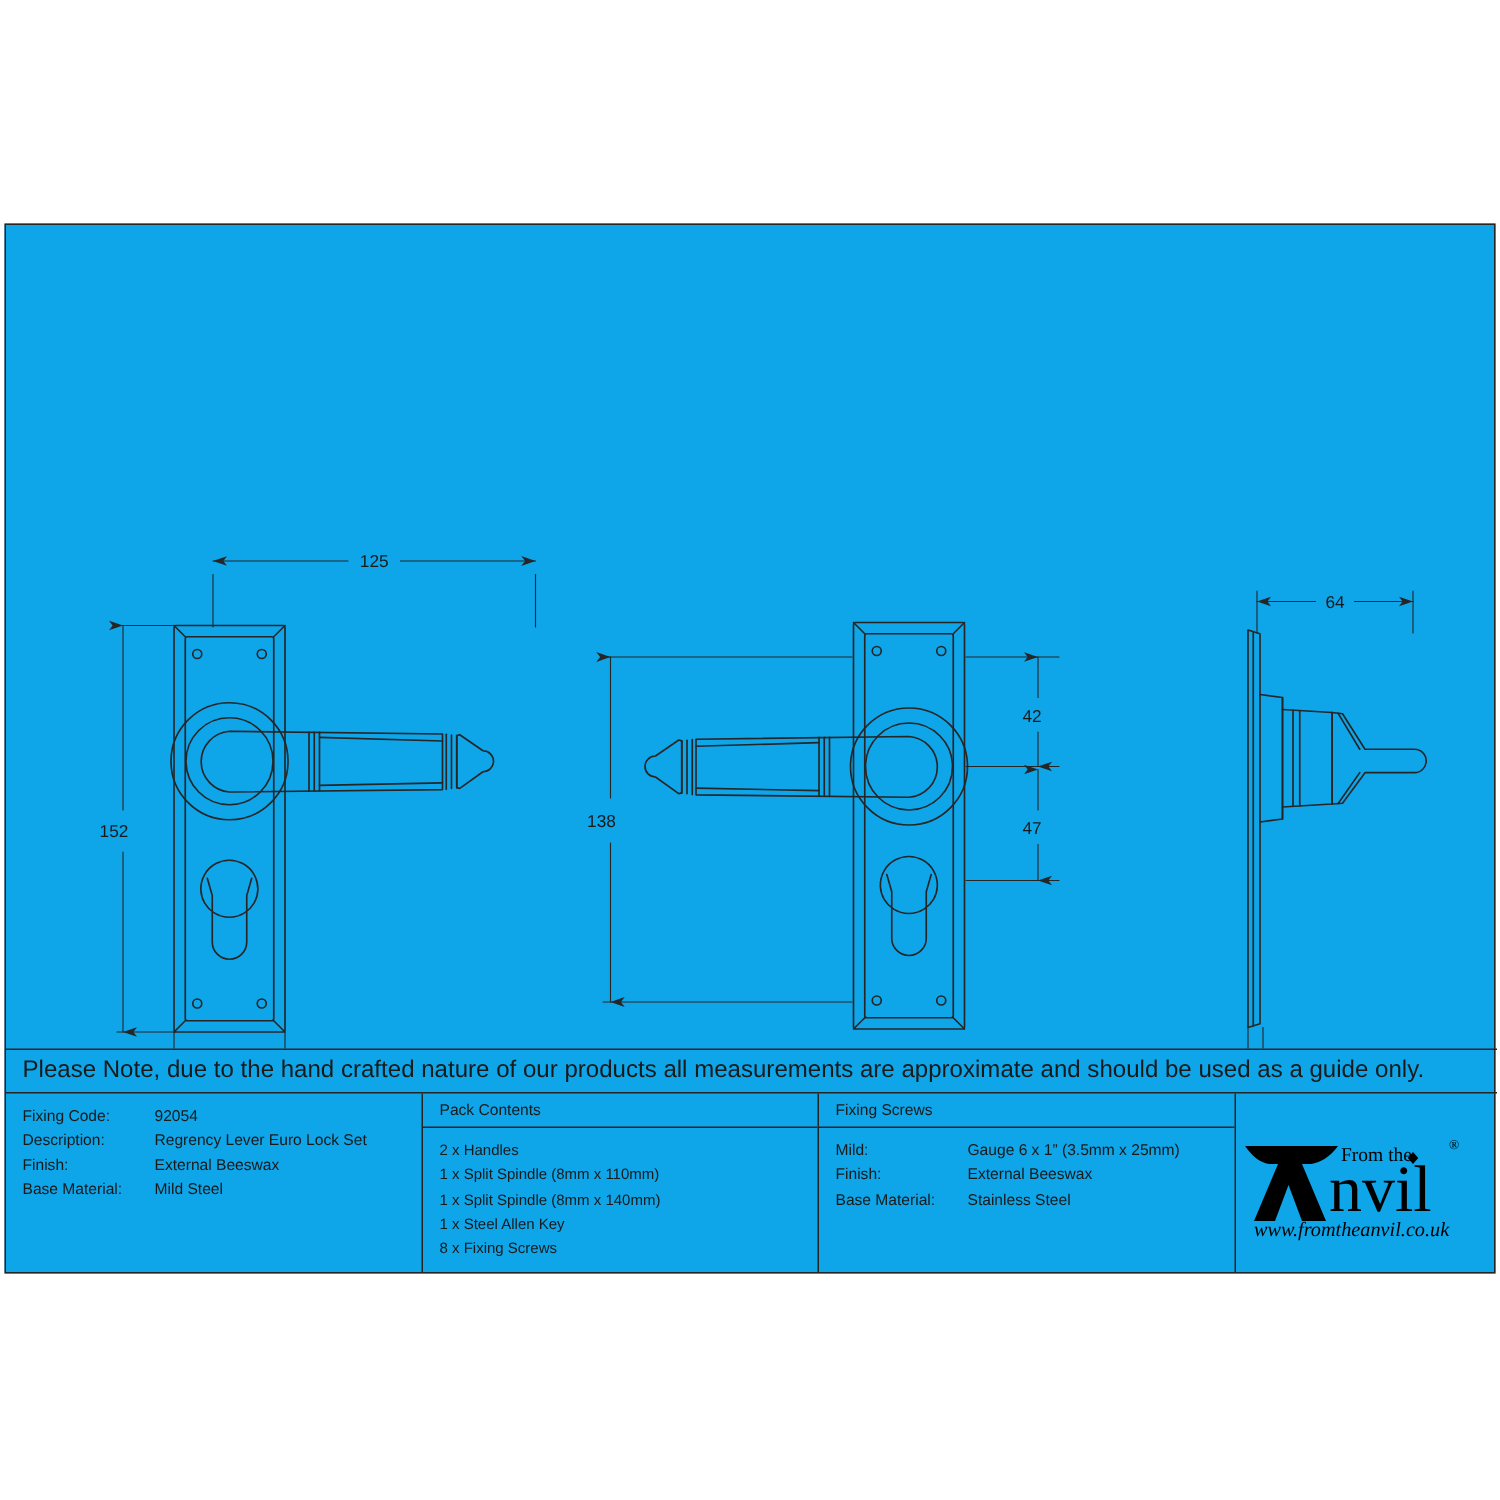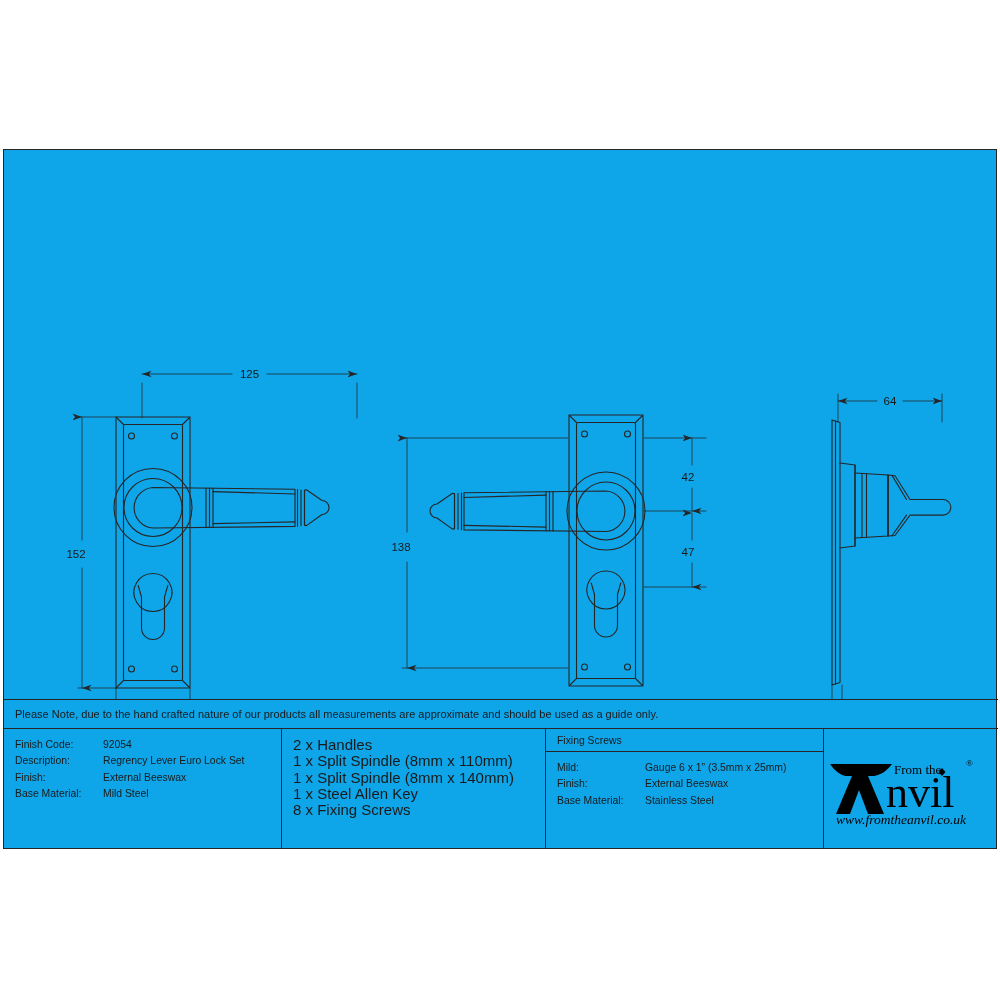--- a/index.html
+++ b/index.html
@@ -45,21 +45,21 @@
     width: 994px;
     height: 30px;
     border-top: 1.6px solid #262626;
     border-bottom: 1.6px solid #262626;
     box-sizing: border-box;
     display: flex;
     align-items: center;
   }
   #note-text {
     padding-left: 11px;
-    font-size: 11px;
+    font-size: 16px;
     letter-spacing: 0.02px;
     white-space: nowrap;
   }
 
   
   #info-table {
     position: absolute;
     left: 0;
     top: 579px;
     width: 994px;
@@ -93,21 +93,21 @@
   .kv {
     display: flex;
     font-size: 10.4px;
     line-height: 16.3px;
     white-space: nowrap;
   }
   .kv .k { width: 82px; flex: 0 0 82px; }
   .kv .v { }
   .kv-wide .k { width: 88px; flex: 0 0 88px; }
   .plain {
-    font-size: 15px;
+    font-size: 10px;
     line-height: 16.3px;
     white-space: nowrap;
   }
 
   
   #logo-cell {
     display: flex;
     align-items: center;
     height: 100%;
   }
@@ -320,39 +320,40 @@
 
   <div id="note-row">
     <div id="note-text">Please Note, due to the hand crafted nature of our products all measurements are approximate and should be used as a guide only.</div>
   </div>
 
   <div id="info-table">
 
     <div class="col col-a">
       <div class="col-body">
         <div class="kv kv-wide">
-          <span class="k">Finish Code:</span>
+          <span class="k">Fixing Code:</span>
           <span class="v">92054</span>
         </div>
         <div class="kv kv-wide">
           <span class="k">Description:</span>
           <span class="v">Regrency Lever Euro Lock Set</span>
         </div>
         <div class="kv kv-wide">
           <span class="k">Finish:</span>
           <span class="v">External Beeswax</span>
         </div>
         <div class="kv kv-wide">
           <span class="k">Base Material:</span>
           <span class="v">Mild Steel</span>
         </div>
       </div>
     </div>
 
     <div class="col col-b">
+      <div class="col-head">Pack Contents</div>
       <div class="col-body">
         <div class="plain">2 x Handles</div>
         <div class="plain">1 x Split Spindle (8mm x 110mm)</div>
         <div class="plain">1 x Split Spindle (8mm x 140mm)</div>
         <div class="plain">1 x Steel Allen Key</div>
         <div class="plain">8 x Fixing Screws</div>
       </div>
     </div>
 
     <div class="col col-c">

